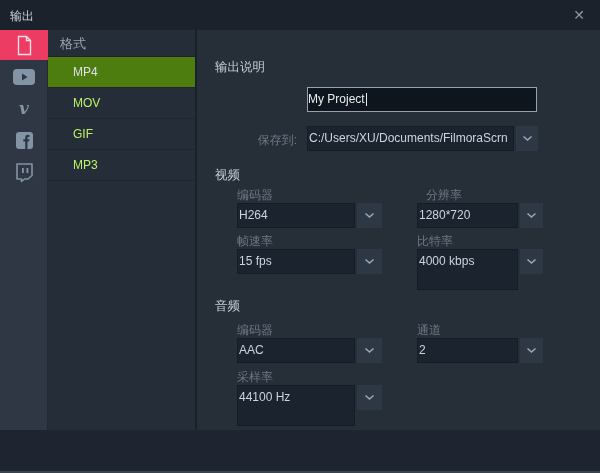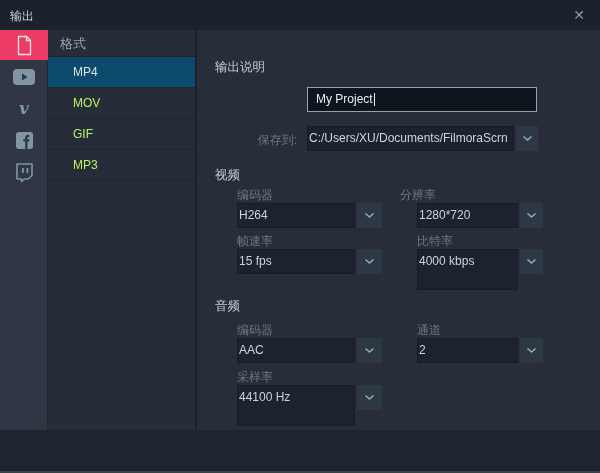--- a/index.html
+++ b/index.html
@@ -24,30 +24,30 @@
     font-size:17px;color:#8394a4;line-height:1;}
 
   
   .formatcol{left:48px;top:30px;width:149px;height:400px;background:#242d38;border-right:2px solid #1a212a;}
   .format-header{position:absolute;left:0;top:0;width:100%;height:27px;line-height:27px;
     padding-left:12px;box-sizing:border-box;color:#9aa5b0;font-size:13px;
     border-bottom:1px solid #1c232d;}
   .format-item{position:absolute;left:0;width:100%;height:31px;line-height:31px;
     padding-left:25px;box-sizing:border-box;color:#bef264;font-size:12px;
     border-bottom:1px solid #1e2631;cursor:default;}
-  .format-item.selected{background:#0c4a6e;color:#dbe1e6;}
+  .format-item.selected{background:#4d7c0f;color:#dbe1e6;}
 
   
   .mainbg{left:197px;top:30px;width:403px;height:400px;background:#262e38;}
   .section-title{font-size:12.5px;color:#c6ced6;}
   .field-label{font-size:12px;color:#6c7884;}
   .row-label{text-align:right;}
 
   .text-input{background:#0f151c;border:1px solid #97a2ae;color:#e8edf1;
-    font-size:12px;line-height:23px;padding-left:8px;white-space:nowrap;overflow:hidden;}
+    font-size:12px;line-height:23px;white-space:nowrap;overflow:hidden;}
   .caret{display:inline-block;width:1px;height:13px;background:#e6ecf1;
     vertical-align:middle;margin-left:1px;}
 
   .dd-value{background:#1b232e;border:1px solid #151c25;color:#ccd4dc;
     font-size:12px;line-height:23px;padding-left:1px;white-space:nowrap;overflow:hidden;}
   .dd-btn{background:#2e3844;display:flex;align-items:center;justify-content:center;cursor:default;}
 
   
   .footer{left:0;top:430px;width:600px;height:41px;background:#1e2530;}
   .bottom-edge{left:0;top:471px;width:600px;height:2px;background:#39424d;}
@@ -111,21 +111,21 @@
   <div class="abs dd-value" style="left:307px;top:126px;width:207px;height:25px;">C:/Users/XU/Documents/FilmoraScrn</div>
   <div class="abs dd-btn" style="left:516px;top:126px;width:22px;height:25px;">
     <svg width="11" height="7" viewBox="0 0 11 7">
         <polyline points="1.5,1.5 5.5,5 9.5,1.5" stroke="#9aa6b2" stroke-width="1.6" fill="none"></polyline>
       </svg>
   </div>
 
   <div class="abs section-title" style="left:215px;top:167px;">视频</div>
 
   <div class="abs field-label" style="left:237px;top:187px;">编码器</div>
-  <div class="abs field-label" style="left:400px;top:187px;text-align:right;">分辨率</div>
+  <div class="abs field-label" style="left:426px;top:187px;text-align:right;">分辨率</div>
 
   <div class="abs dd-value" style="left:237px;top:203px;width:118px;height:25px;">H264</div>
   <div class="abs dd-btn" style="left:357px;top:203px;width:25px;height:25px;">
     <svg width="11" height="7" viewBox="0 0 11 7">
         <polyline points="1.5,1.5 5.5,5 9.5,1.5" stroke="#9aa6b2" stroke-width="1.6" fill="none"></polyline>
       </svg>
   </div>
   <div class="abs dd-value" style="left:417px;top:203px;width:101px;height:25px;">1280*720</div>
   <div class="abs dd-btn" style="left:520px;top:203px;width:23px;height:25px;">
     <svg width="11" height="7" viewBox="0 0 11 7">

